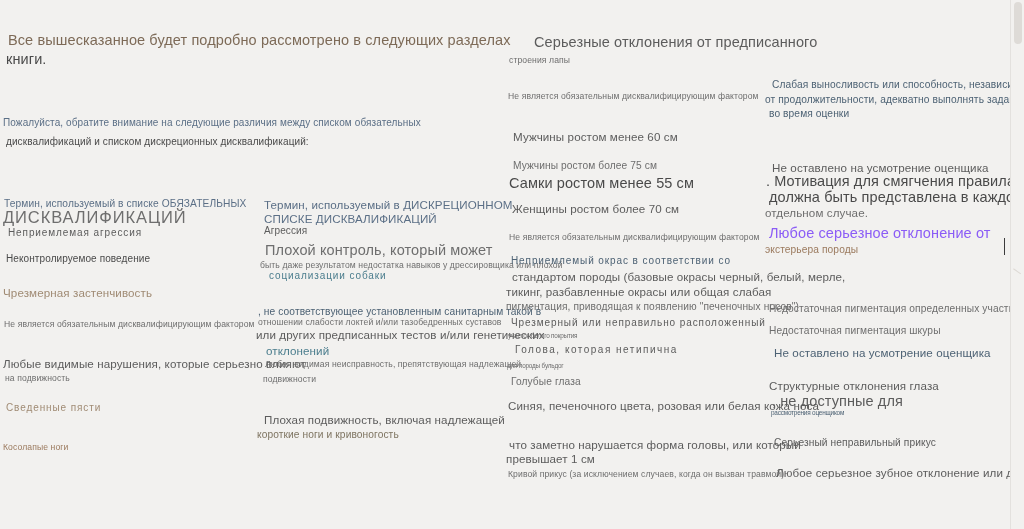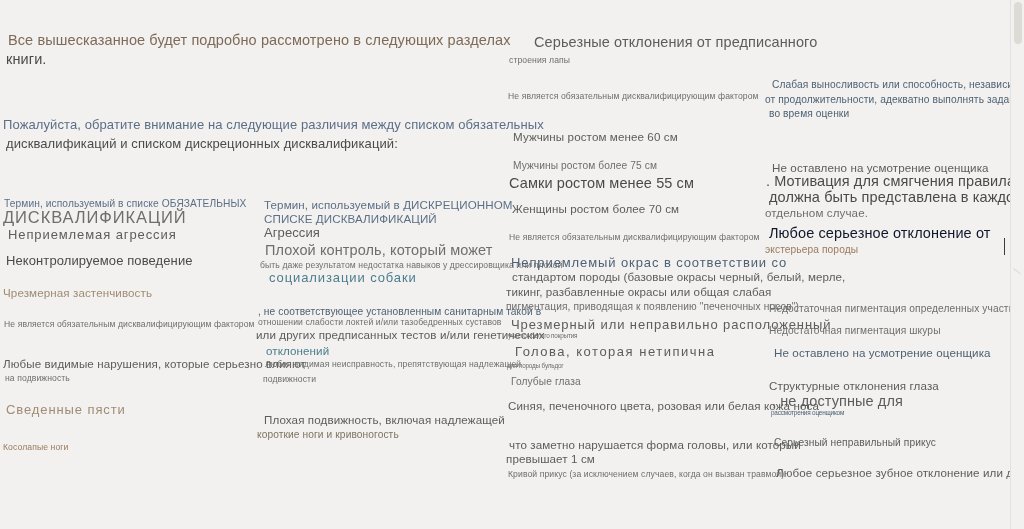--- a/index.html
+++ b/index.html
@@ -24,33 +24,33 @@
   }
   .frag {
     position: absolute;
     white-space: nowrap;
     line-height: 1.08;
     letter-spacing: 0.1px;
   }
   
   .s-xxl { font-size: 16.5px; }
   .s-xl  { font-size: 14.5px; }
-  .s-lg  { font-size: 13px; }
+  .s-lg  { font-size: 10px; }
   .s-md  { font-size: 11.6px; }
   .s-sm  { font-size: 10.2px; }
   .s-xs  { font-size: 8.6px; }
   .s-xxs { font-size: 6.4px; letter-spacing: -0.2px; }
   
   .c-gray   { color: #5c5c5c; }
   .c-gray2  { color: #6e6e6e; }
   .c-dark   { color: #4a4a4a; }
   .c-blue   { color: #5b6f86; }
   .c-blue2  { color: #4d6274; }
   .c-teal   { color: #4b7d8d; }
-  .c-brown  { color: #0f172a; }
+  .c-brown  { color: #8b5cf6; }
   .c-brown2 { color: #9b7a5e; }
   .c-tan    { color: #a08b74; }
   .c-warm   { color: #7d6a57; }
   .c-olive  { color: #7e7461; }
   .wide { letter-spacing: 0.9px; }
   .wider { letter-spacing: 1.5px; }
 
   
   #scroll-track {
     position: absolute;

